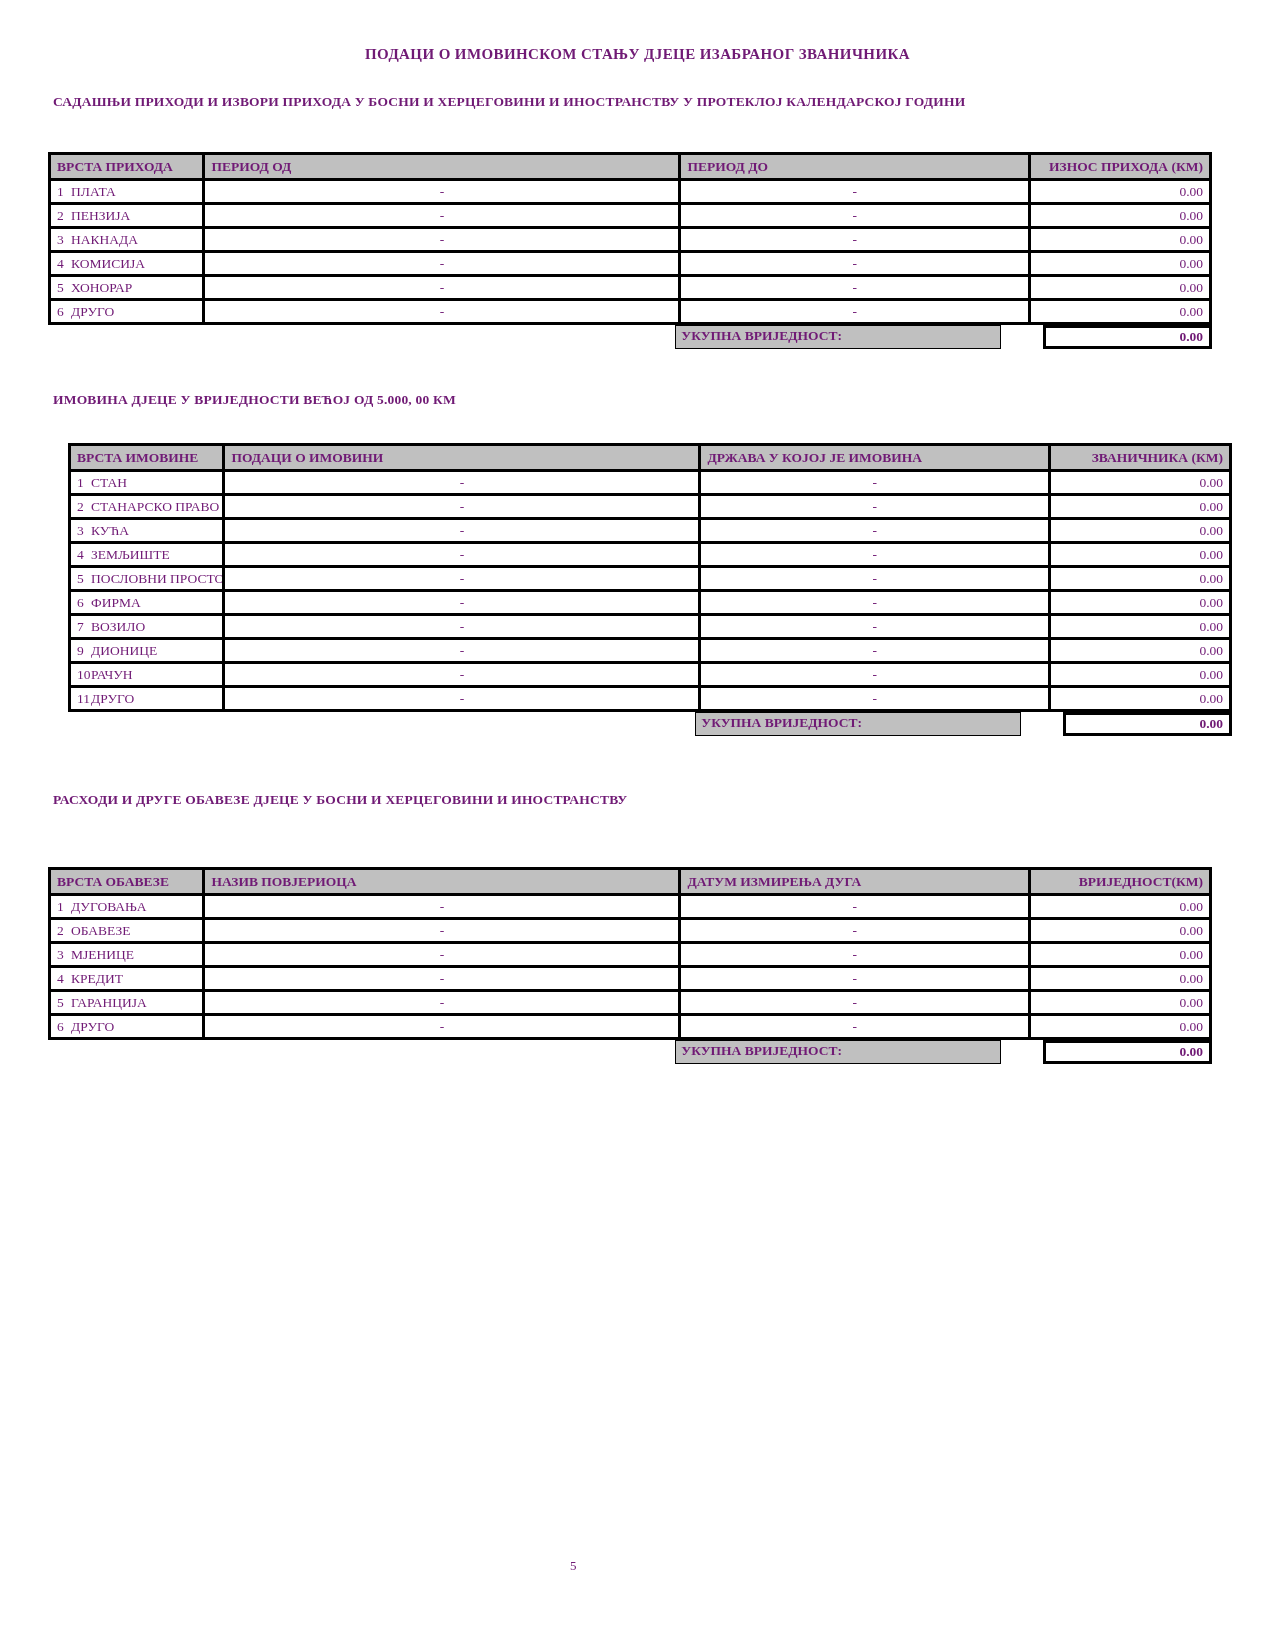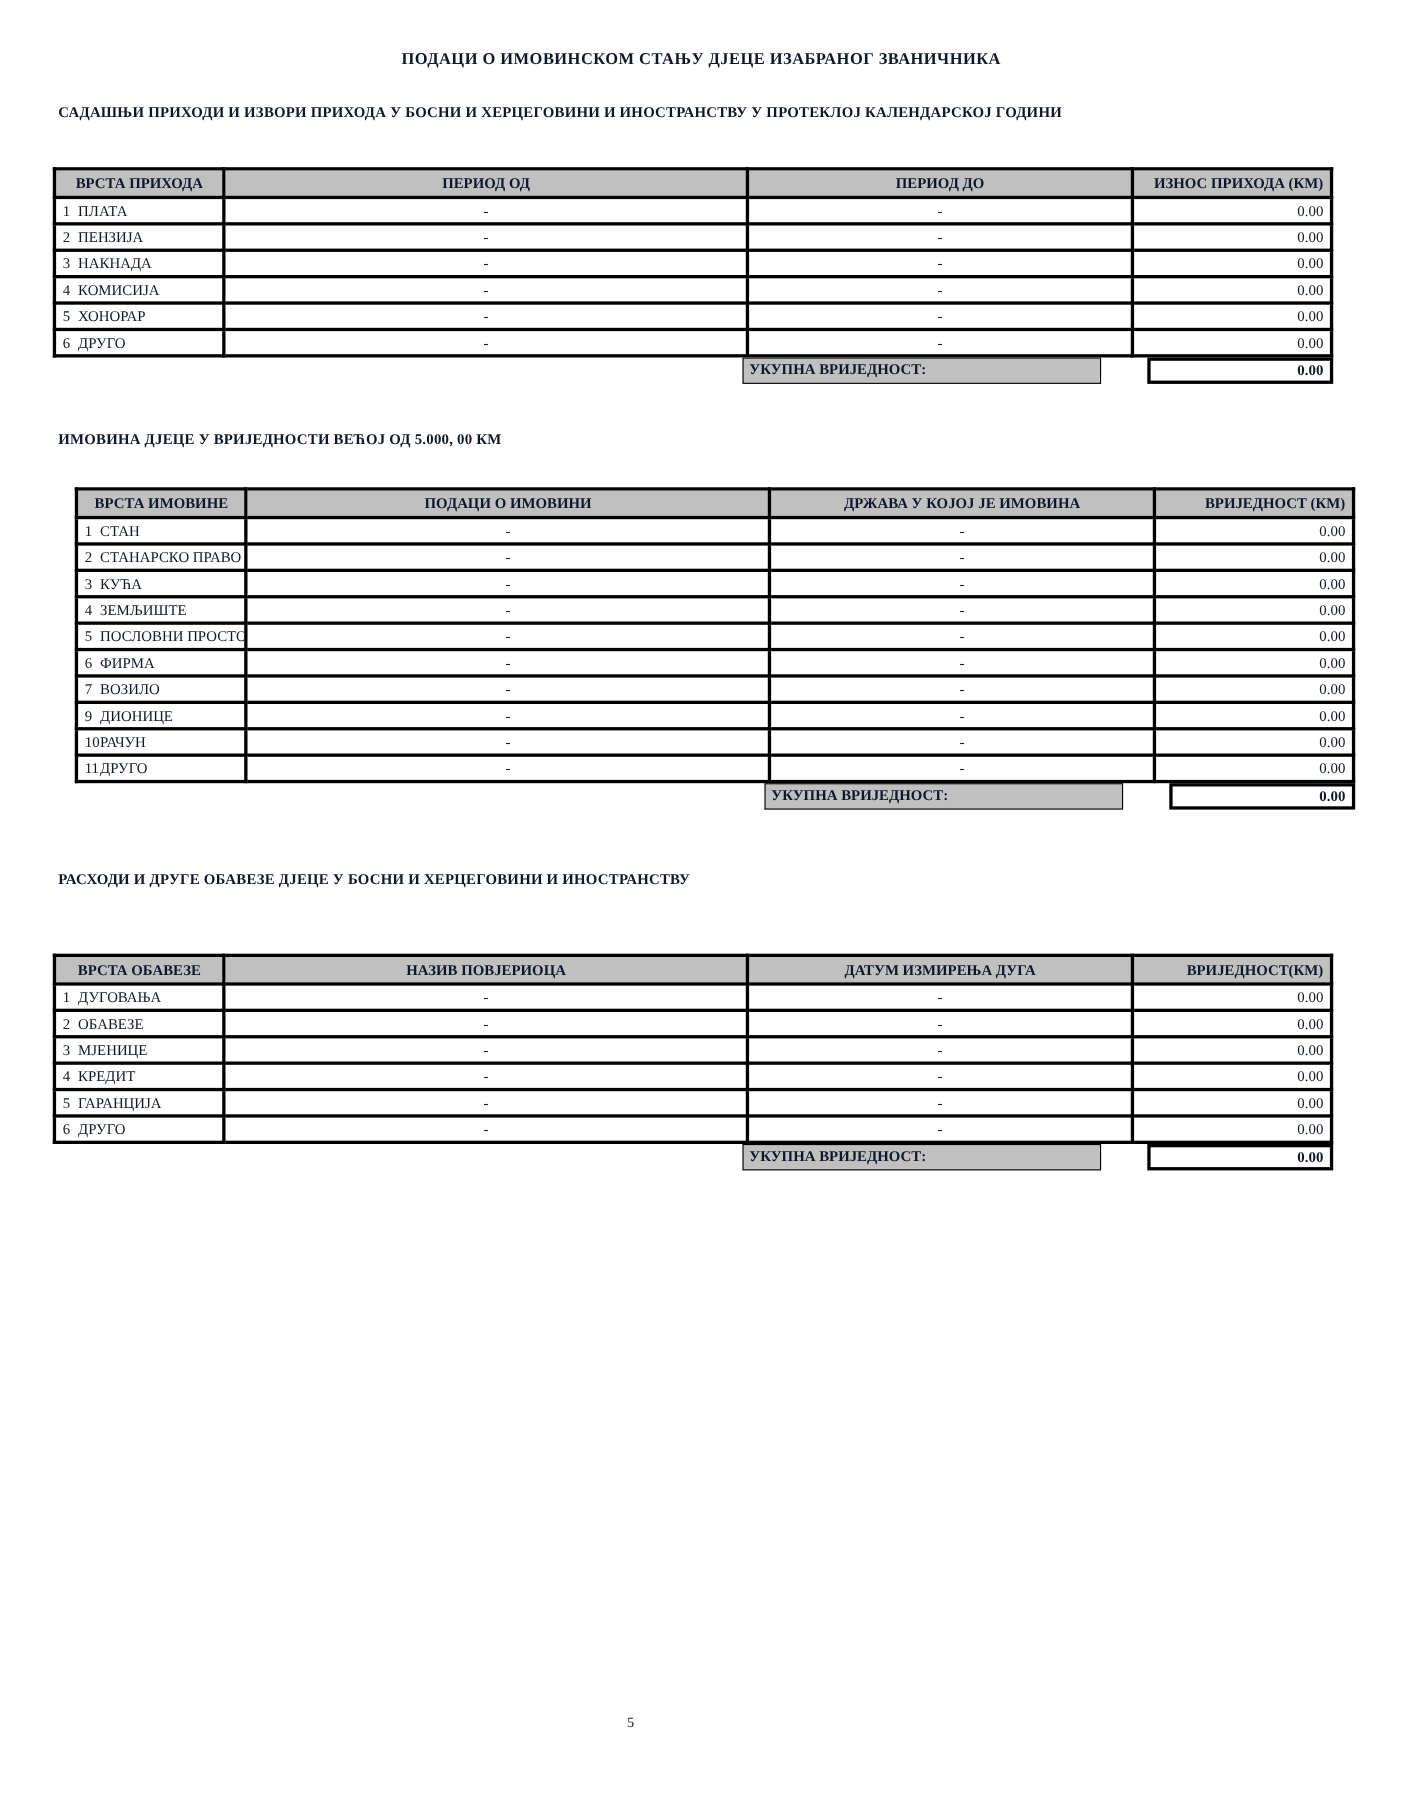--- a/index.html
+++ b/index.html
@@ -1,21 +1,21 @@
 <!DOCTYPE html>
 <html><head>
 <meta charset="utf-8">
 <style>
   html, body { margin:0; padding:0; background:#ffffff; }
   .doc {
     position:relative;
     width:1275px;
     height:1650px;
     background:#ffffff;
-    color:#0f172a;
+    color:#701a75;
     font-family:"Liberation Serif", serif;
     overflow:hidden;
   }
   .page-title {
     position:absolute;
     top:46px; left:0; width:100%;
     text-align:center;
     font-weight:bold;
     font-size:15px;
     letter-spacing:0.4px;
@@ -46,21 +46,21 @@
     padding:1px 6px;
     font-size:13.5px;
     overflow:hidden;
     white-space:nowrap;
     height:19px;
     vertical-align:middle;
   }
   table.form th {
     background:#c0c0c0;
     font-weight:bold;
-    text-align:center;
+    text-align:left;
     height:21px;
   }
   table.form th.num { text-align:right; }
   td.lbl { font-weight:normal; }
   td.lbl .rnum { display:inline-block; min-width:14px; }
   td.dash { text-align:center; }
   td.val { text-align:right; }
   .totalrow { display:flex; width:100%; align-items:stretch;gap:42px; }
   .totalrow .spacer { width:54.3%; }
   .totalrow .tlabel {
@@ -169,21 +169,21 @@
         <col style="width:13.3%">
           <col style="width:41.0%">
           <col style="width:30.1%">
           <col style="width:15.6%">
       </colgroup>
       <thead>
         <tr>
           <th>ВРСТА ИМОВИНЕ</th>
           <th>ПОДАЦИ О ИМОВИНИ</th>
           <th>ДРЖАВА У КОЈОЈ ЈЕ ИМОВИНА</th>
-          <th class="num">ВРИЈЕДНОСТ (КМ)</th>
+          <th class="num">ЗВАНИЧНИКА (КМ)</th>
         </tr>
       </thead>
       <tbody>
         <tr>
           <td class="lbl"><span class="rnum">1</span><span>СТАН</span></td>
           <td class="dash">-</td>
           <td class="dash">-</td>
           <td class="val">0.00</td>
         </tr>
         <tr>

